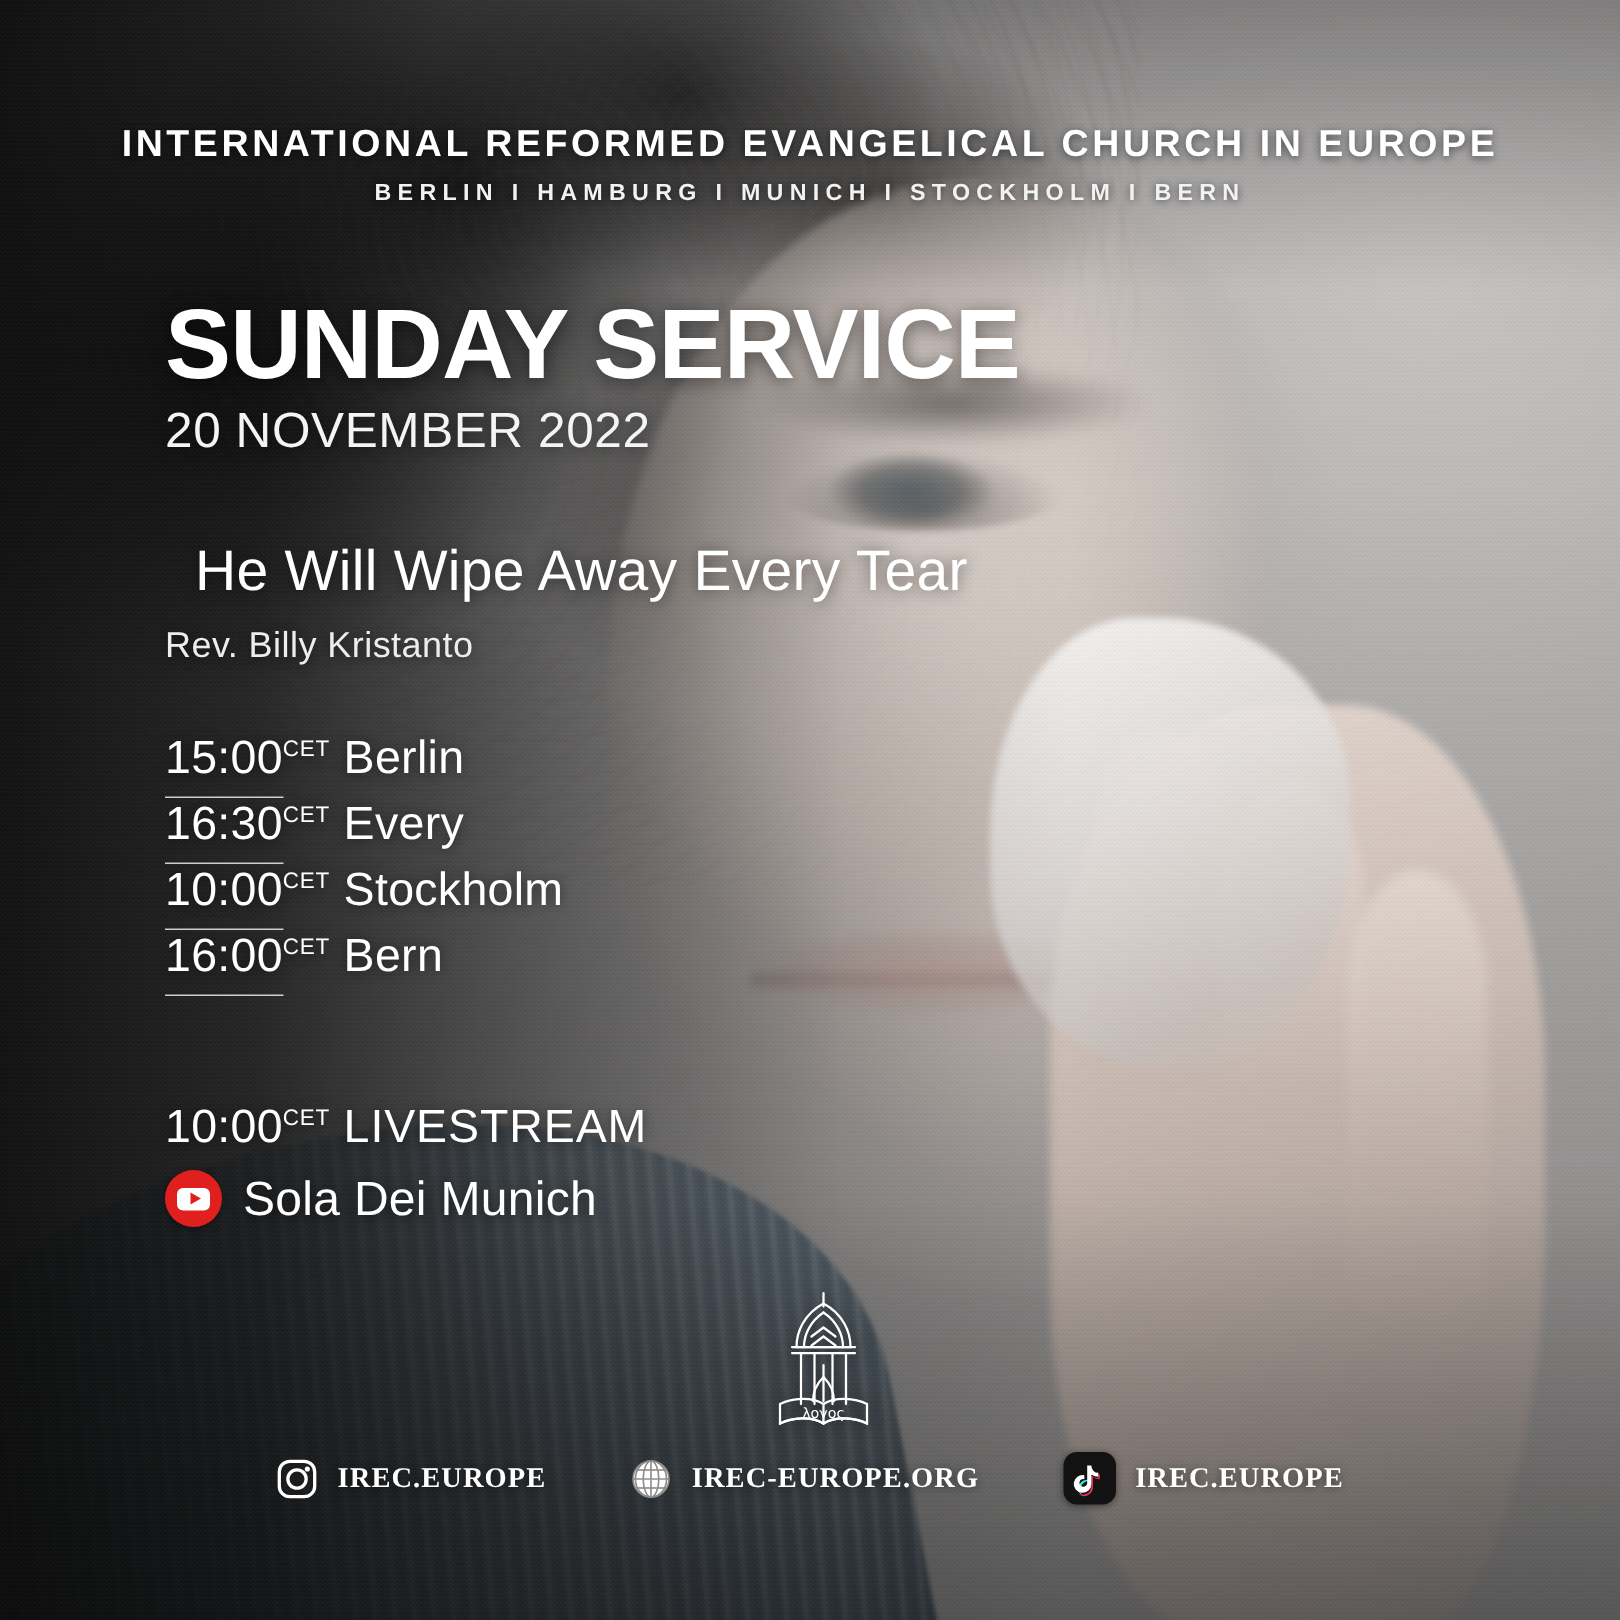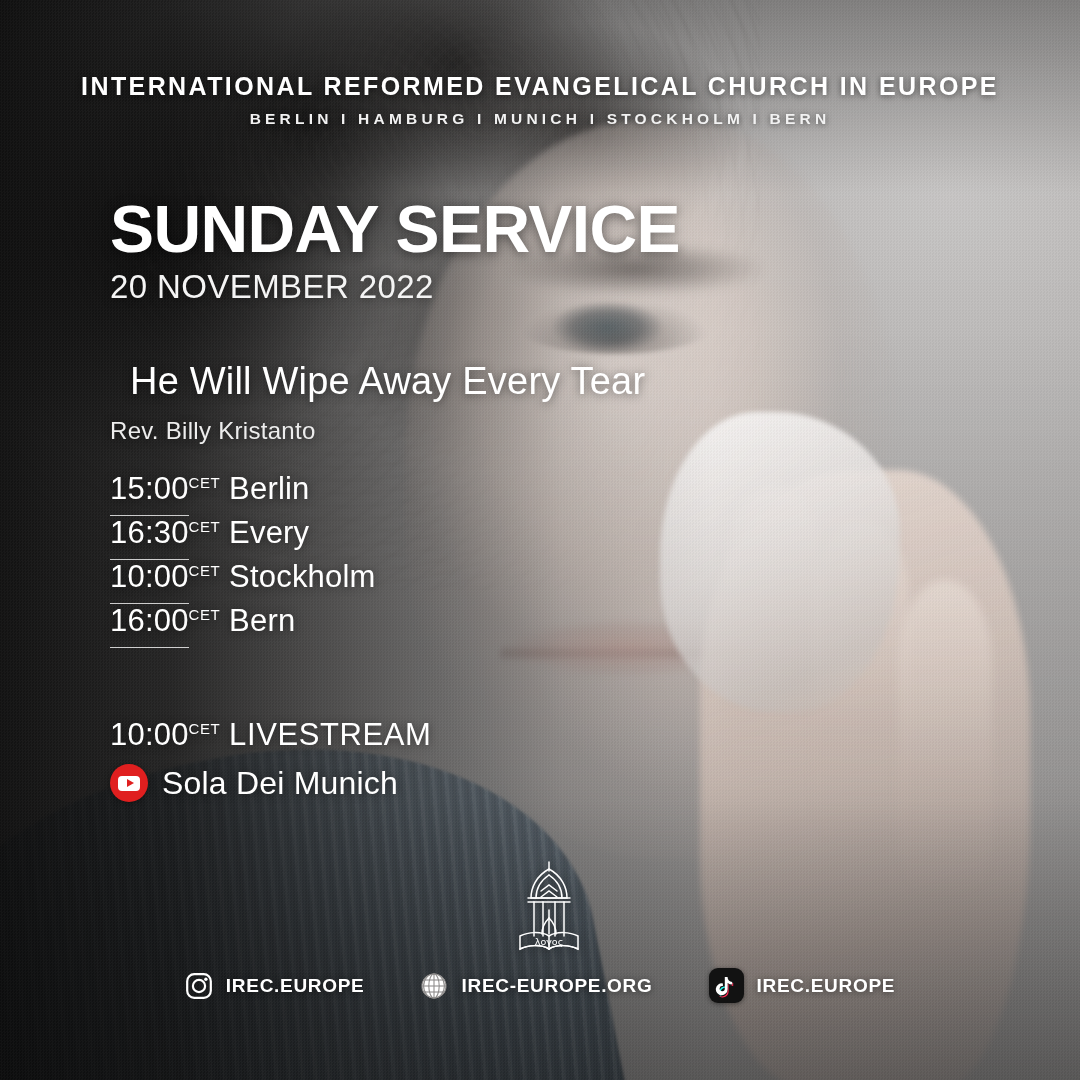--- a/index.html
+++ b/index.html
@@ -149,21 +149,21 @@
   .grain {
     position:absolute; inset:0; opacity:0.05;
     background:repeating-conic-gradient(rgba(255,255,255,0.5) 0% 25%, rgba(0,0,0,0.5) 0% 50%);
     background-size:3px 3px;
   }
 
   
   .content { position:absolute; inset:0; }
 
   
-  .header { position:absolute; top:72px; left:0; width:1080px; text-align:center; }
+  .header { position:absolute; top:82px; left:0; width:1080px; text-align:center; }
   .org-name {
     font-size:25px; font-weight:700; color:#ffffff;
     letter-spacing:2.4px; white-space:nowrap;
     text-shadow:0 1px 6px rgba(0,0,0,0.55);
   }
   .cities {
     margin-top:9px;
     font-size:15.5px; font-weight:700; color:#f2f2f2;
     letter-spacing:4.2px; white-space:nowrap;
     text-shadow:0 1px 6px rgba(0,0,0,0.55);
@@ -192,21 +192,21 @@
     margin-left:20px;
   }
   .speaker {
     margin-top:15px;
     font-size:24px; font-weight:300; color:#ededed;
     letter-spacing:0.3px;
     text-shadow:0 1px 8px rgba(0,0,0,0.5);
   }
 
   
-  .times { margin-top:26px;text-align:right; }
+  .times { margin-top:42px;text-align:right; }
   .time-row {
     display:flex; align-items:baseline;
     height:44px;
     white-space:nowrap;
   }
   .time-val {
     position:relative;
     font-size:31px; font-weight:300; color:#ffffff;
     letter-spacing:0.2px;
     text-shadow:0 1px 8px rgba(0,0,0,0.5);
@@ -278,20 +278,21 @@
   
   .footer {
     position:absolute; left:0; top:968px; width:1080px;
     display:flex; justify-content:center; align-items:center; gap:56px;
   }
   .social { display:flex; align-items:center; gap:13px; }
   .social-label {
     font-size:19px; font-weight:600; color:#ffffff;
     letter-spacing:0.7px; white-space:nowrap;
     text-shadow:0 1px 6px rgba(0,0,0,0.5);
+    font-family:Liberation Serif, serif;
   }
   .social-icon { flex:0 0 auto; display:flex; align-items:center; justify-content:center; }
   .tt-badge {
     width:35px; height:35px; border-radius:9px; background:#121212;
     display:flex; align-items:center; justify-content:center;
     box-shadow:0 1px 5px rgba(0,0,0,0.45);
   }
 </style>
 </head>
 <body>

